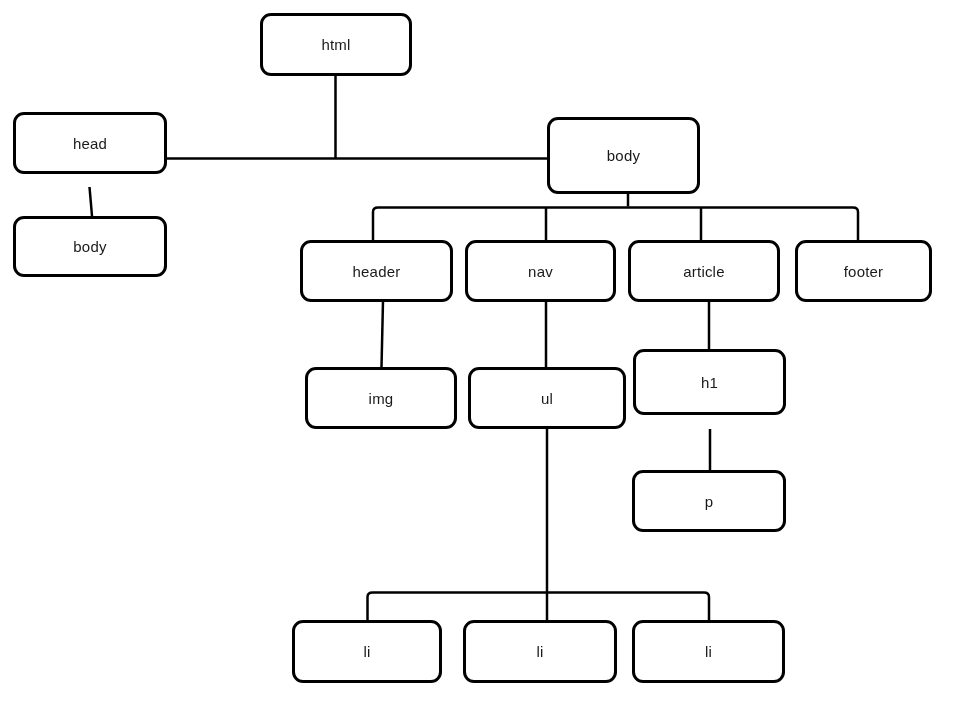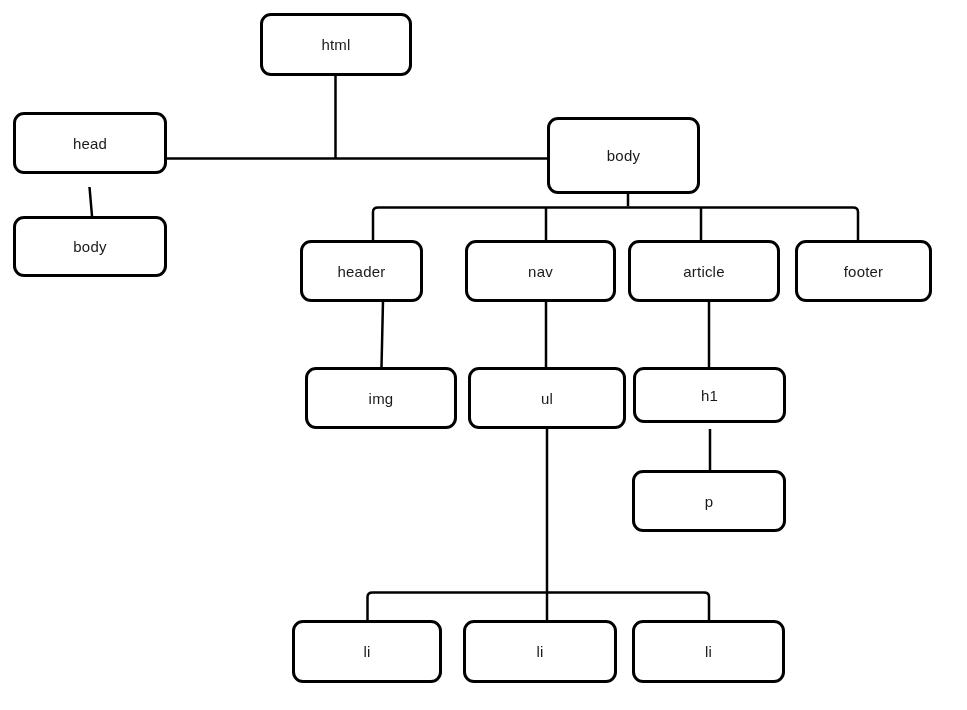--- a/index.html
+++ b/index.html
@@ -86,21 +86,21 @@
   </div>
 
   <div class="node" style="left:547px;top:117px;width:153px;height:77px">
     <span>body</span>
   </div>
 
   <div class="node" style="left:13px;top:216px;width:154px;height:61px">
     <span>body</span>
   </div>
 
-  <div class="node" style="left:300px;top:240px;width:123px;height:62px">
+  <div class="node" style="left:300px;top:240px;width:153px;height:62px">
     <span>header</span>
   </div>
 
   <div class="node" style="left:465px;top:240px;width:151px;height:62px">
     <span>nav</span>
   </div>
 
   <div class="node" style="left:628px;top:240px;width:152px;height:62px">
     <span>article</span>
   </div>
@@ -110,21 +110,21 @@
   </div>
 
   <div class="node" style="left:305px;top:367px;width:152px;height:62px">
     <span>img</span>
   </div>
 
   <div class="node" style="left:468px;top:367px;width:158px;height:62px">
     <span>ul</span>
   </div>
 
-  <div class="node" style="left:633px;top:367px;width:153px;height:56px">
+  <div class="node" style="left:633px;top:349px;width:153px;height:66px">
     <span>h1</span>
   </div>
 
   <div class="node" style="left:632px;top:470px;width:154px;height:62px">
     <span>p</span>
   </div>
 
   <div class="node" style="left:292px;top:620px;width:150px;height:63px">
     <span>li</span>
   </div>

